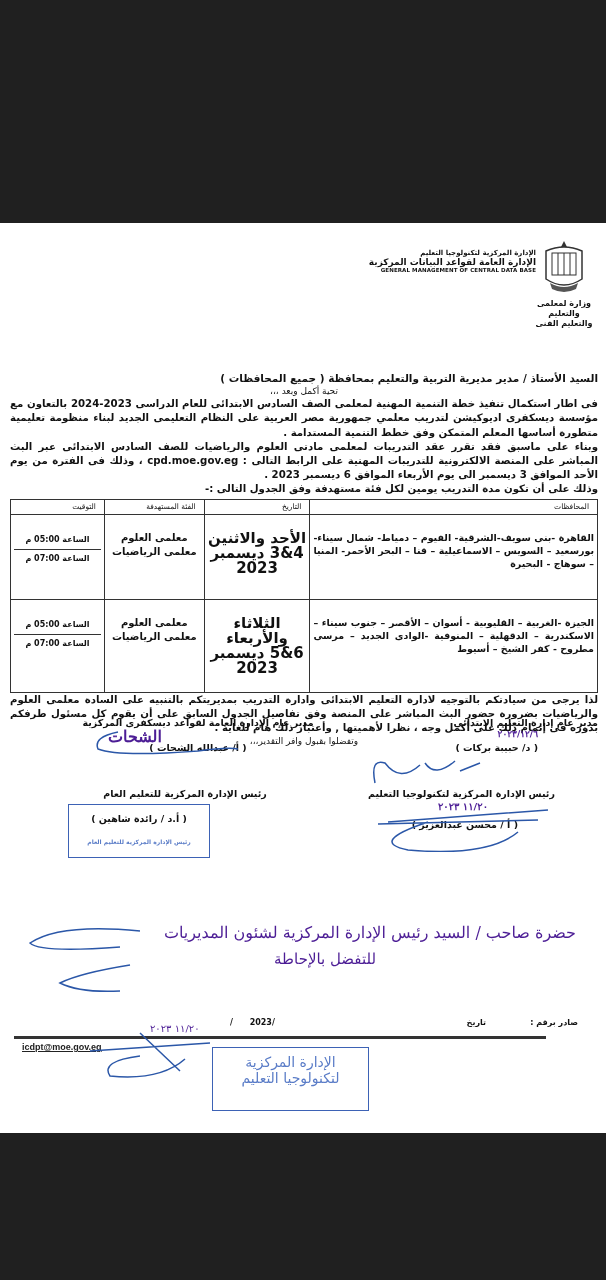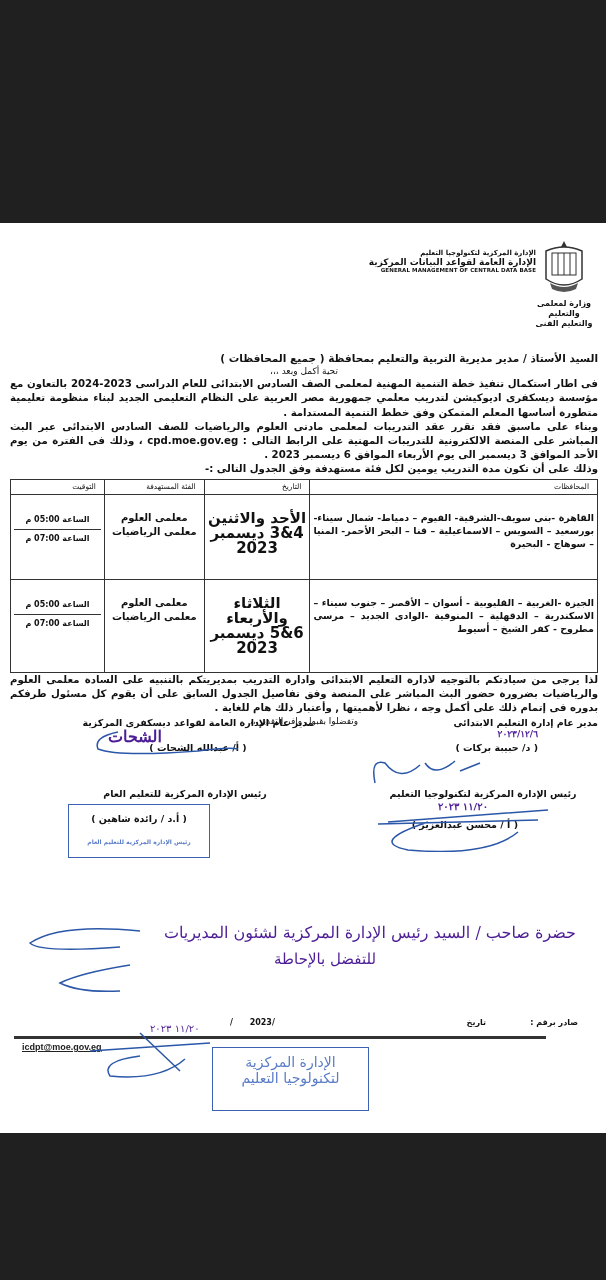--- a/index.html
+++ b/index.html
@@ -6,21 +6,21 @@
   body{width:606px;height:1280px;background:#202020;position:relative;overflow:hidden;font-family:"DejaVu Sans",sans-serif;}
   .page{position:absolute;left:0;top:223px;width:606px;height:910px;background:#ffffff;color:#111;overflow:hidden;}
   .header{position:absolute;right:8px;top:16px;width:300px;height:90px;}
   .emblem{position:absolute;right:14px;top:0;width:40px;height:58px;}
   .ministry{position:absolute;right:4px;top:60px;font-size:8px;font-weight:bold;text-align:center;line-height:10px;width:60px;}
   .dept{position:absolute;right:62px;top:10px;text-align:right;direction:rtl;}
   .dept .l1{font-size:7px;font-weight:bold;}
   .dept .l2{font-size:9px;font-weight:bold;}
   .dept .l3{font-size:5.5px;font-weight:bold;direction:ltr;text-align:right;letter-spacing:0.1px;}
   .body{position:absolute;left:10px;right:8px;top:128px;direction:rtl;text-align:justify;font-weight:bold;font-size:10.2px;line-height:14.2px;}
-  .salute-to{font-size:10.5px;}
+  .salute-to{font-size:10.5px;margin-top:20px;}
   .greet{text-align:center;font-weight:normal;font-size:9px;line-height:12px;}
   table.sched{width:100%;border-collapse:collapse;margin-top:2px;direction:rtl;font-size:9.5px;}
   table.sched th{border:1px solid #333;font-size:7.5px;font-weight:normal;padding:0 8px;height:10px;}
   table.sched td{border-left:1px solid #333;border-right:1px solid #333;padding:16px 3px;vertical-align:top;}
   table.sched tr.grp td{border-top:1px solid #333;}
   table.sched tr.last td{border-bottom:1px solid #333;}
   td.gov{width:49%;text-align:justify;line-height:13px;}
   td.date{width:18%;text-align:center;line-height:15px;font-size:15px;}
   td.cat{width:17%;text-align:center;font-size:10px;}
   td.time{width:16%;text-align:center;font-size:8px;padding:0;}
@@ -129,21 +129,21 @@
         <path d="M30 5 Q5 10 10 22 Q30 30 110 24 Q140 20 150 22" fill="none" stroke="#2b57a8" stroke-width="1.5"></path>
       </svg>
     <div class="sig-name" style="margin-top:14px;padding-left:0;">( أ/ عبدالله الشحات )</div>
   </div>
 
   <svg style="position:absolute;left:365px;top:530px;" width="120" height="40">
     <path d="M10 30 Q5 5 20 10 Q35 30 55 12 M60 10 Q70 25 90 8 M95 18 l20 -8" fill="none" stroke="#2b57a8" stroke-width="1.5"></path>
   </svg>
 
   <div class="sign" style="right:8px;top:565px;width:230px;">
-    <div style="text-align:center;">رئيس الإدارة المركزية لتكنولوجيا التعليم</div>
+    <div style="text-align:left;">رئيس الإدارة المركزية لتكنولوجيا التعليم</div>
     <div class="ink" style="right:110px;top:13px;font-size:10px;font-style:normal;">١١/٢٠ ٢٠٢٣</div>
     <div class="sig-name" style="margin-top:20px;text-align:right;padding-right:80px;">( أ / محسن عبدالعزيز )</div>
     <svg style="position:absolute;left:0;top:14px;" width="200" height="50">
         <path d="M20 20 L180 8 M10 22 L170 18 M60 20 Q0 40 40 48 Q120 55 150 30" fill="none" stroke="#2b57a8" stroke-width="1.5"></path>
       </svg>
   </div>
 
   <div class="sign" style="left:60px;top:565px;width:250px;">
     <div>رئيس الإدارة المركزية للتعليم العام</div>
     <div class="stamp" style="left:8px;top:16px;width:140px;height:52px;">

